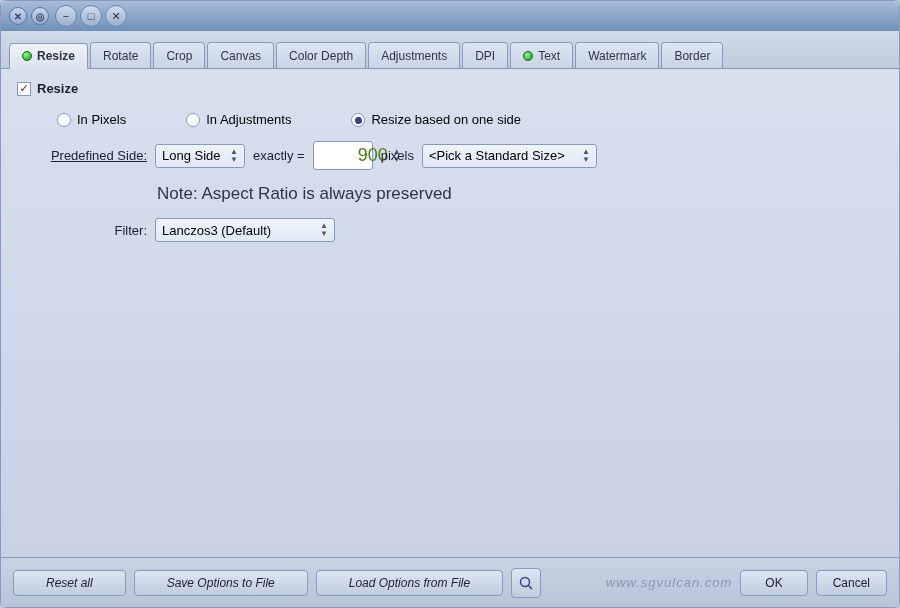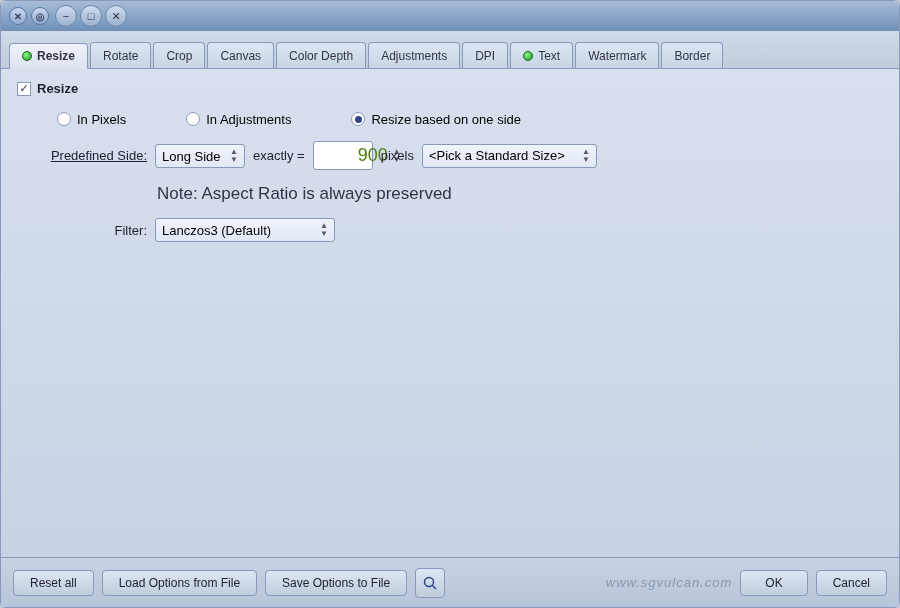--- a/index.html
+++ b/index.html
@@ -171,21 +171,21 @@
 
     .radio-group {
       display: flex;
       gap: 60px;
       align-items: center;
       padding-left: 20px;
     }
 
     .radio-option {
       display: flex;
-      align-items: flex-start;
+      align-items: flex-end;
       gap: 6px;
       cursor: pointer;
     }
 
     .radio {
       width: 14px;
       height: 14px;
       border-radius: 50%;
       border: 1px solid #8899bb;
       background: white;
@@ -300,28 +300,29 @@
       background: linear-gradient(to bottom, #c8d2e4, #b8c4d8);
       border-top: 1px solid #8899bb;
       padding: 8px 12px;
       display: flex;
       align-items: center;
       gap: 8px;
       height: 50px;
     }
 
     .bottom-btn {
-      padding: 5px 16px;
+      padding: 5px 32px;
       background: linear-gradient(to bottom, #dce6f4, #c0ccdc);
       border: 1px solid #8899bb;
       border-radius: 4px;
       cursor: pointer;
       font-size: 12px;
       color: #223;
       white-space: nowrap;
+      font-style: italic;
     }
 
     .watermark-text {
       flex: 1;
       text-align: right;
       color: rgba(80,100,140,0.5);
       font-size: 13px;
       font-style: italic;
       letter-spacing: 1px;
     }
@@ -431,21 +432,21 @@
           <span>In Adjustments</span>
         </div>
         <div class="radio-option">
           <div class="radio selected"></div>
           <span>Resize based on one side</span>
         </div>
       </div>
 
       <div class="form-row">
         <span class="form-label">Predefined Side:</span>
-        <div class="select-box" style="width:88px;align-items:flex-end;">
+        <div class="select-box" style="width:88px;">
           <span>Long Side</span>
           <div class="select-arrows">▲<br>▼</div>
         </div>
         <span class="eq-label">exactly =</span>
         <div class="number-input">
           <input type="text" value="900" style="">
           <div class="select-arrows">▲<br>▼</div>
         </div>
         <span class="pixels-label">pixels</span>
         <div class="select-box" style="width:175px;">
@@ -461,22 +462,22 @@
         <div class="filter-select">
           <span>Lanczos3 (Default)</span>
           <div class="select-arrows">▲<br>▼</div>
         </div>
       </div>
     </div>
   </div>
 
   <div class="bottom-bar">
     <button class="bottom-btn">Reset all</button>
+    <button class="bottom-btn">Save Options to File</button>
     <button class="bottom-btn">Load Options from File</button>
-    <button class="bottom-btn">Save Options to File</button>
     <div class="icon-btn">
       <svg width="16" height="16" viewBox="0 0 16 16">
         <circle cx="7" cy="7" r="4.5" fill="none" stroke="#334488" stroke-width="1.5"></circle>
         <line x1="10.5" y1="10.5" x2="14" y2="14" stroke="#334488" stroke-width="1.5"></line>
       </svg>
     </div>
     <div class="watermark-text">www.sgvulcan.com</div>
     <button class="ok-btn">OK</button>
     <button class="cancel-btn">Cancel</button>
   </div>

